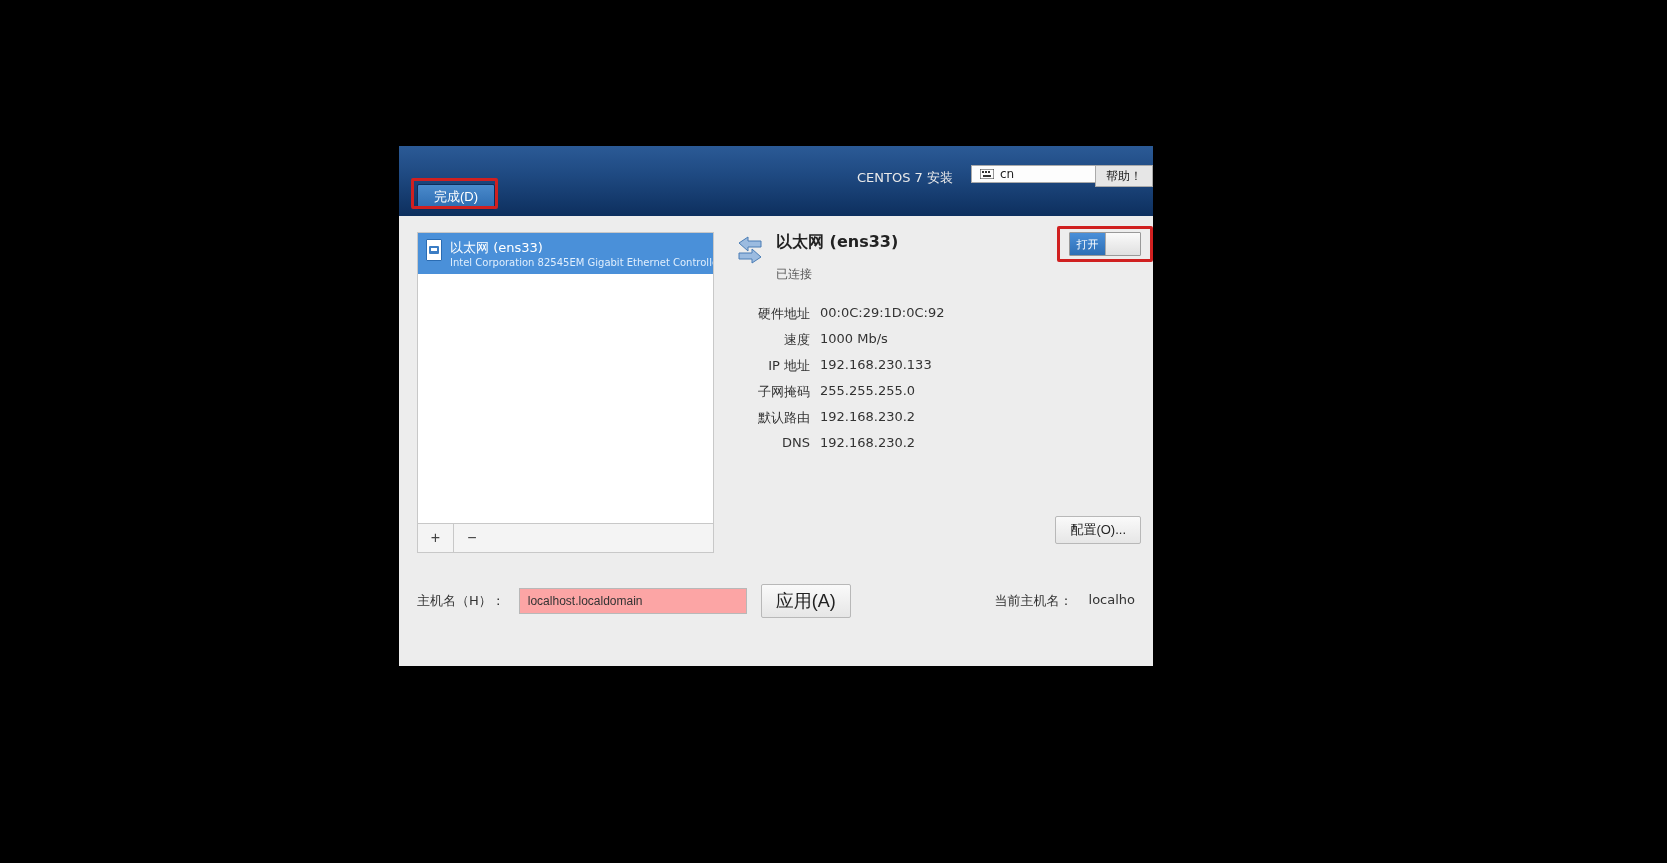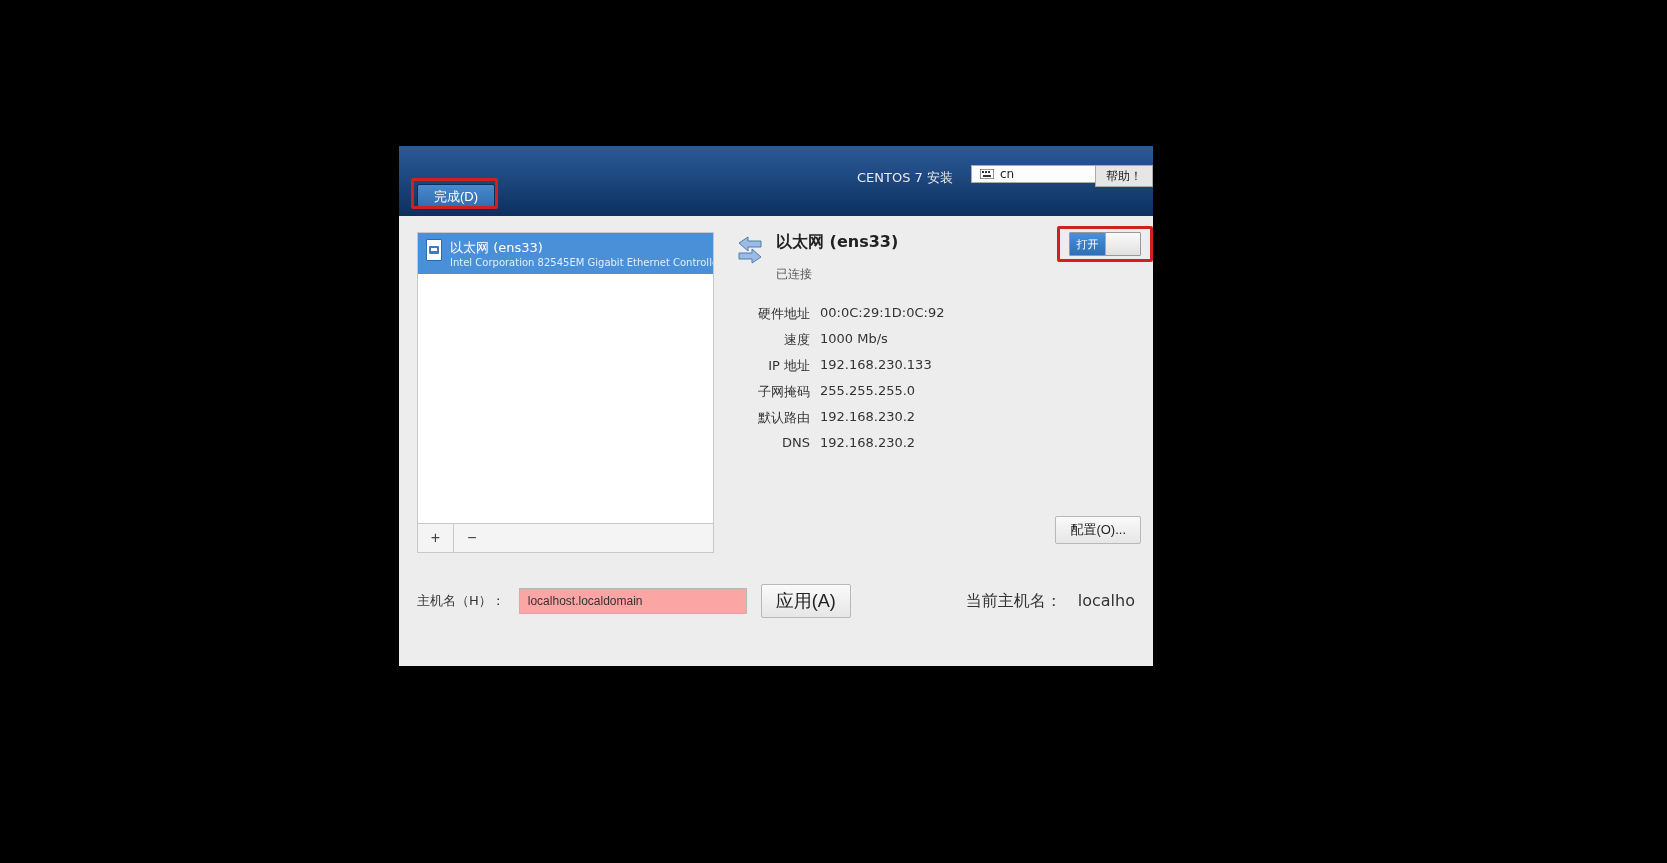--- a/index.html
+++ b/index.html
@@ -277,21 +277,21 @@
       border: 1px solid #b8b8b8;
       background: linear-gradient(to bottom, #fafafa, #e6e6e6);
       padding: 4px 14px;
       font-size: 18px;
       cursor: pointer;
       border-radius: 2px;
       color: #222;
     }
     .current-hostname {
       margin-left: auto;
-      font-size: 16px;
+      font-size: 13px;
       color: #333;
       display: flex;
       gap: 16px;
     }
   </style>
 </head>
 <body>
 
 <div class="installer-window">
 

